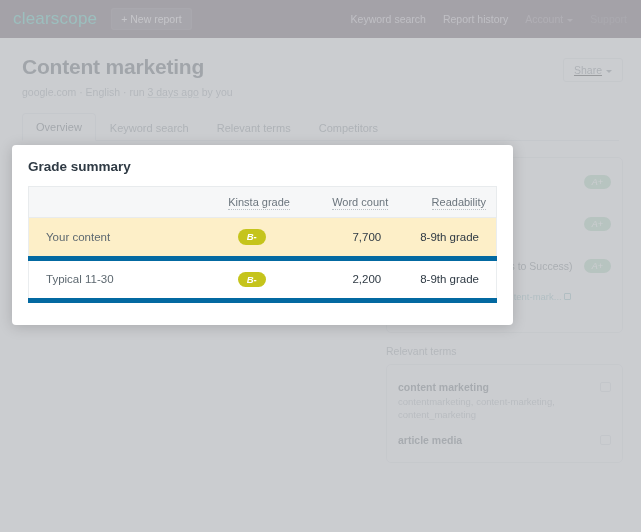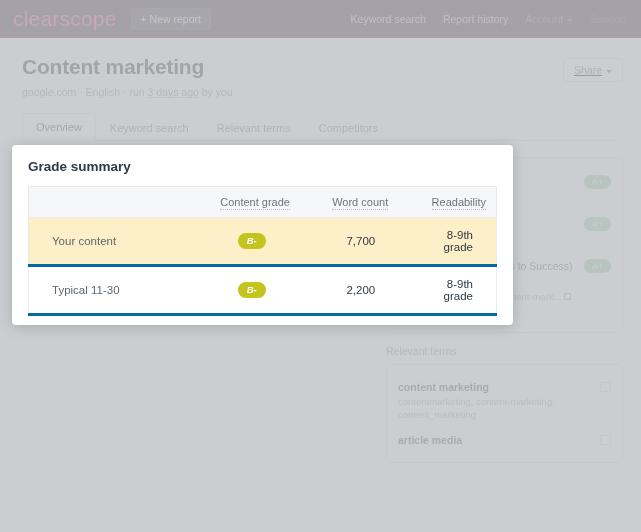--- a/index.html
+++ b/index.html
@@ -13,21 +13,21 @@
   #app { position: relative; width: 641px; height: 532px; }
 
   
   .topbar {
     position: absolute; top: 0; left: 0;
     width: 641px; height: 38px;
     background: #3d2b3a;
     display: flex; align-items: center;
   }
   .brand {
-    color: #ec4899; font-size: 21px; letter-spacing: .2px;
+    color: #14b8a6; font-size: 17px; letter-spacing: .2px;
     margin-left: 13px; font-weight: 400;
   }
   .new-report-btn {
     margin-left: 14px;
     background: #54405010; background: rgba(255,255,255,.09);
     border: 1px solid rgba(255,255,255,.06);
     color: #ded6dc; font-size: 10.5px;
     padding: 4px 9px; border-radius: 3px;
     cursor: pointer; white-space: nowrap;
   }
@@ -145,22 +145,22 @@
   .grade-table { width: 100%; border-collapse: collapse; margin-top: 12px; table-layout: fixed; }
   .grade-table th {
     background: #f6f7f8; font-size: 11px; font-weight: 400; color: #6b757d;
     padding: 9px 10px; text-align: right; border: 1px solid #e8ebed;
     border-left: none; border-right: none;
   }
   .grade-table th:first-child { border-left: 1px solid #e8ebed; }
   .grade-table th:last-child { border-right: 1px solid #e8ebed; }
   .th-dotted { border-bottom: 1px dotted #b9c0c5; padding-bottom: 1px; }
   .grade-table td {
-    font-size: 11.5px; padding: 11px 23px; text-align: right;
-    border-bottom: 3px solid #0369a1; color: #2f3a44;
+    font-size: 11.5px; padding: 11px 17px; text-align: right;
+    border-bottom: 5px solid #0369a1; color: #2f3a44;
     border-left: none; border-right: none;
   }
   .grade-table td:first-child {
     text-align: left; color: #5d6870; border-left: 1px solid #eaedef;
   }
   .grade-table td:last-child { border-right: 1px solid #eaedef; }
   .grade-table tr.highlight td { background: #fdefc8; }
   .grade-table td.cell-grade { text-align: left; padding-left: 36px; }
   .badge-grade {
     display: inline-block; background: #c5c41c; color: #ffffff;
@@ -297,21 +297,21 @@
     <table class="grade-table">
       <colgroup>
         <col class="col-name">
           <col class="col-grade">
           <col class="col-words">
           <col class="col-read">
       </colgroup>
       <thead>
         <tr>
           <th></th>
-          <th><span class="th-dotted">Content grade</span></th>
+          <th><span class="th-dotted">Kinsta grade</span></th>
           <th><span class="th-dotted">Word count</span></th>
           <th><span class="th-dotted">Readability</span></th>
         </tr>
       </thead>
       <tbody>
         <tr class="highlight">
           <td>Your content</td>
           <td class="cell-grade"><span class="badge-grade">B-</span></td>
           <td>7,700</td>
           <td>8-9th grade</td>

